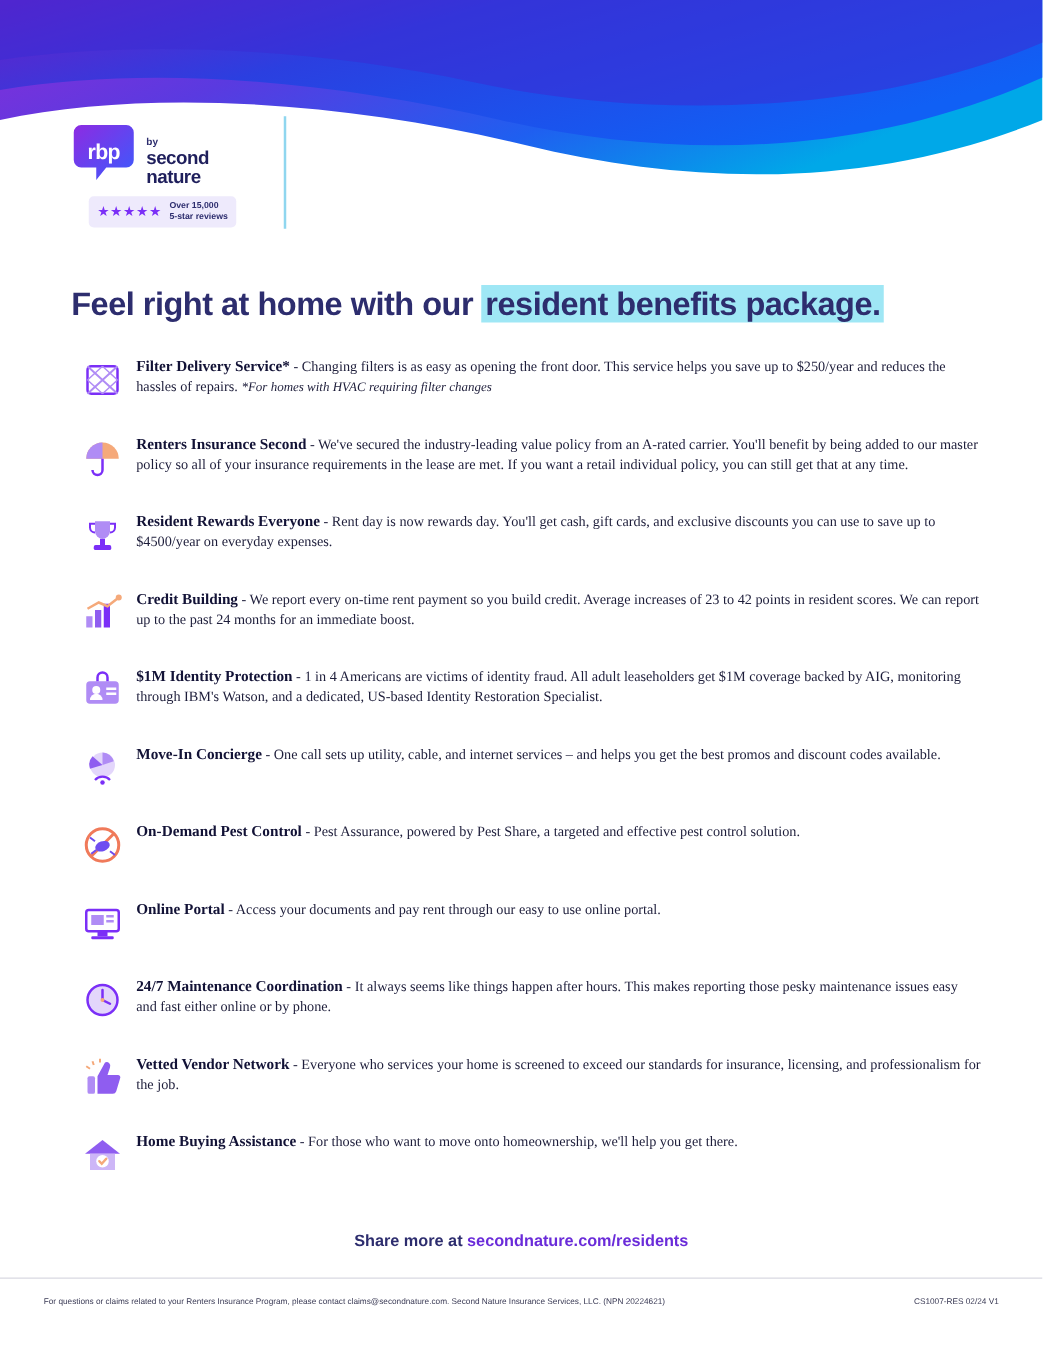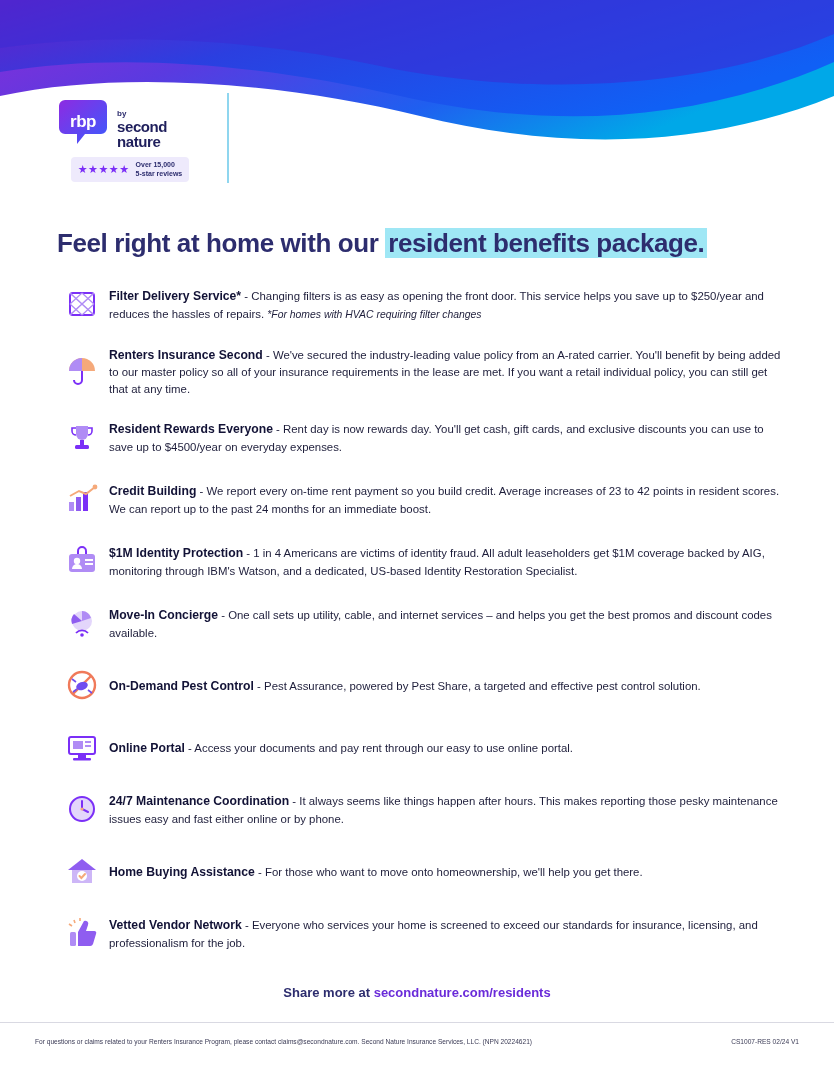--- a/index.html
+++ b/index.html
@@ -131,22 +131,23 @@
 
   
   .benefits {
     position: absolute;
     top: 282px;
     left: 55px;
     width: 730px;
   }
   .benefit {
     display: flex;
-    align-items: center;
+    align-items: flex-start;
     margin-bottom: 18px;
+    font-family: Liberation Serif, serif;
   }
   .b-icon {
     width: 54px;
     min-width: 54px;
     height: 44px;
     display: flex;
     align-items: center;
     justify-content: center;
   }
   .b-text {
@@ -390,44 +391,44 @@
       </svg>
     </div>
     <div class="b-text">
       <span class="b-title">24/7 Maintenance Coordination</span><span> - </span><span>It always seems like things happen after hours. This makes reporting those pesky maintenance issues easy and fast either online or by phone.</span>
     </div>
   </div>
 
   <div class="benefit">
     <div class="b-icon">
       <svg width="34" height="34" viewBox="0 0 34 34">
+        <path d="M13,30 V16 L19,5 A3,3 0 0 1 23,9 L21,15 H29 A2,2 0 0 1 31,18 L28,28 A3,3 0 0 1 25,30 Z" fill="#8f5df0"></path>
+        <rect x="5" y="16" width="6" height="14" rx="1.5" fill="#b08cf5"></rect>
+        <path d="M9,4 L10,7 M15,2 L15,5 M4,8 L7,10" stroke="#f5a97a" stroke-width="1.6"></path>
+      </svg>
+    </div>
+    <div class="b-text">
+      <span class="b-title">Vetted Vendor Network</span><span> - </span><span>Everyone who services your home is screened to exceed our standards for insurance, licensing, and professionalism for the job.</span>
+    </div>
+  </div>
+
+  <div class="benefit">
+    <div class="b-icon">
+      <svg width="34" height="34" viewBox="0 0 34 34">
         <path d="M17,5 L31,16 H3 Z" fill="#8f5df0"></path>
         <rect x="7" y="16" width="20" height="13" fill="#cdb6f7"></rect>
         <circle cx="17" cy="22" r="5" fill="#ffffff"></circle>
         <path d="M14.5,22 L16.4,24 L20,20" fill="none" stroke="#f5a97a" stroke-width="2" stroke-linecap="round"></path>
       </svg>
     </div>
     <div class="b-text">
       <span class="b-title">Home Buying Assistance</span><span> - </span><span>For those who want to move onto homeownership, we'll help you get there.</span>
     </div>
   </div>
 
-  <div class="benefit">
-    <div class="b-icon">
-      <svg width="34" height="34" viewBox="0 0 34 34">
-        <path d="M13,30 V16 L19,5 A3,3 0 0 1 23,9 L21,15 H29 A2,2 0 0 1 31,18 L28,28 A3,3 0 0 1 25,30 Z" fill="#8f5df0"></path>
-        <rect x="5" y="16" width="6" height="14" rx="1.5" fill="#b08cf5"></rect>
-        <path d="M9,4 L10,7 M15,2 L15,5 M4,8 L7,10" stroke="#f5a97a" stroke-width="1.6"></path>
-      </svg>
-    </div>
-    <div class="b-text">
-      <span class="b-title">Vetted Vendor Network</span><span> - </span><span>Everyone who services your home is screened to exceed our standards for insurance, licensing, and professionalism for the job.</span>
-    </div>
-  </div>
-
 </div>
 
 <div class="learn-more">
   <span>Share more at </span><span class="lm-link">secondnature.com/residents</span>
 </div>
 
 <div class="footer-rule"></div>
 
 <div class="footer">
   <span>For questions or claims related to your Renters Insurance Program, please contact claims@secondnature.com. Second Nature Insurance Services, LLC. (NPN 20224621)</span>

